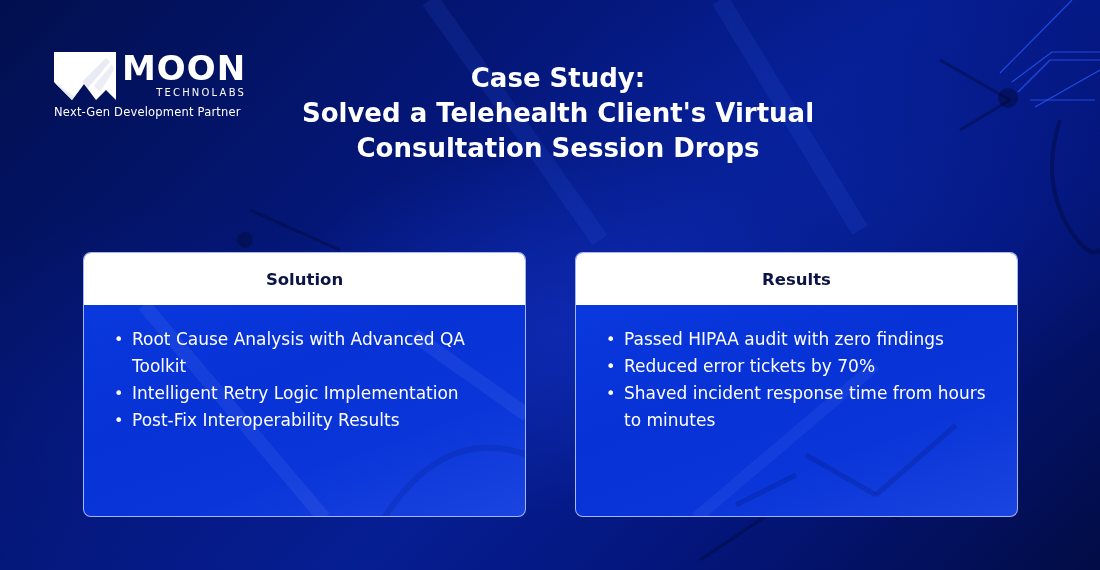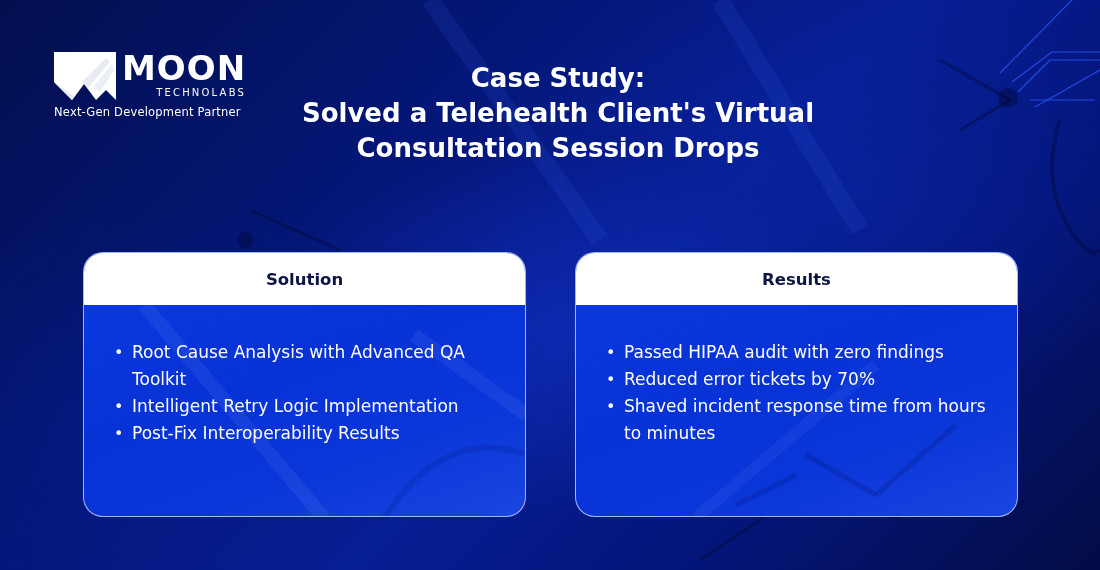--- a/index.html
+++ b/index.html
@@ -41,37 +41,36 @@
     .title {
       position: absolute; left: 208px; width: 700px; top: 61px;
       text-align: center;
       font-family: "DejaVu Sans", sans-serif; font-weight: bold;
       font-size: 26px; line-height: 35px; color: #fff;
     }
     .title span { display: block; }
 
     .card {
       position: absolute; top: 252px; height: 265px;
-      border-radius: 20px;
+      border-radius: 8px;
       border: 1.5px solid rgba(190,205,255,0.85);
       overflow: hidden;
       background: linear-gradient(160deg, #0a3be0 0%, #0732d6 45%, #0a35d8 70%, #1b45e0 100%);
     }
     .card-solution { left: 83px; width: 443px; }
     .card-results { left: 575px; width: 443px; }
     .card-header {
       height: 52px; background: #ffffff;
       display: flex; align-items: center; justify-content: center;
       font-family: "DejaVu Sans", sans-serif; font-weight: bold;
       font-size: 16.5px; color: #0b1445;
     }
     .card-body {
       padding: 21px 20px 0 30px;
       list-style: none;
-      margin-top: 13px;
     }
     .card-body li {
       position: relative;
       padding-left: 18px;
       font-family: "DejaVu Sans", sans-serif;
       font-size: 17px; line-height: 27px; color: #ffffff;
     }
     .card-body li::before {
       content: "•"; position: absolute; left: 0; top: 0; font-size: 16px;
     }

